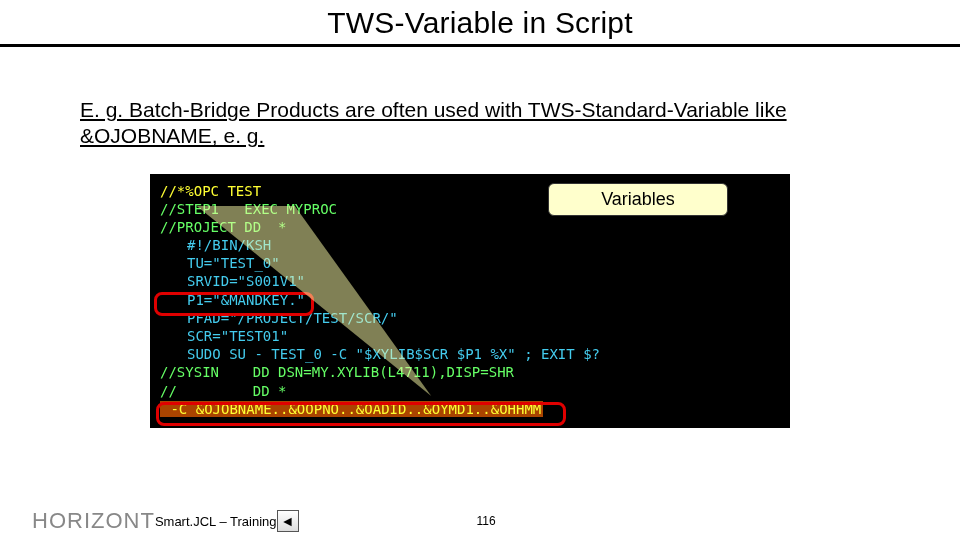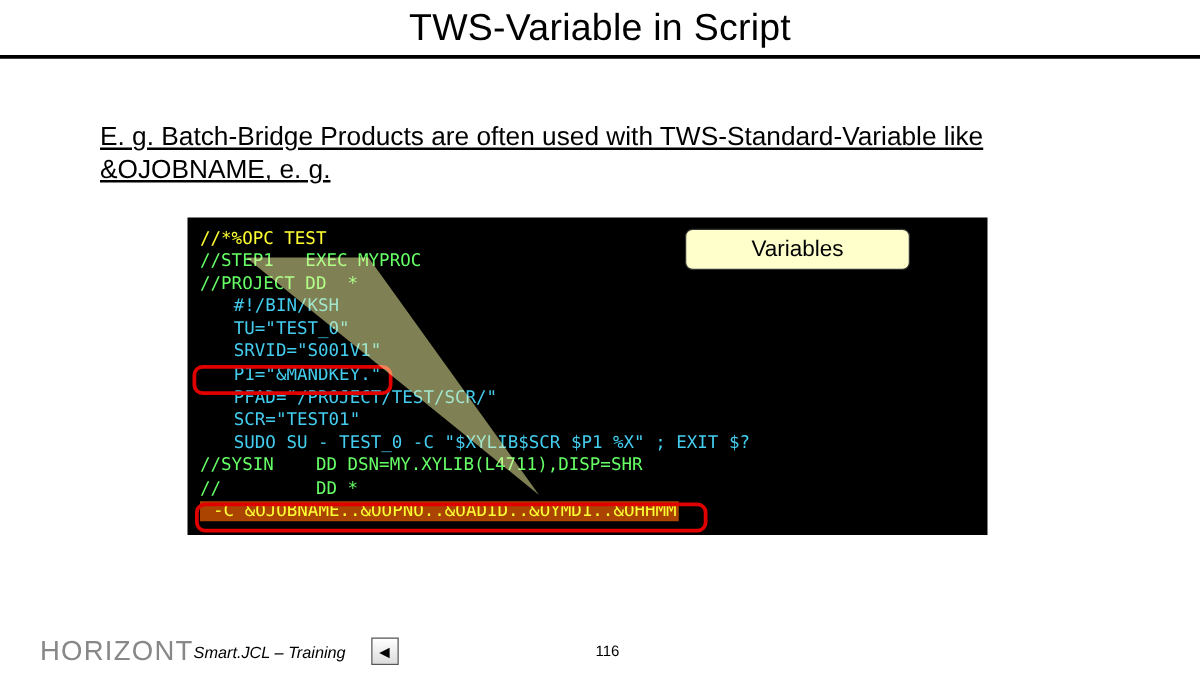--- a/index.html
+++ b/index.html
@@ -107,23 +107,22 @@
   }
   .footer-center {
     position: absolute;
     left: 50%;
     transform: translateX(-50%);
     font-size: 12px;
   }
   .footer-right {
     display: flex;
     align-items: center;
-    gap: 20px;
+    gap: 0;
     font-size: 13px;
-    font-style: italic;
   }
   .back-btn {
     width: 22px; height: 22px;
     border: 1px solid #555;
     background: linear-gradient(#fff, #ddd);
     display: flex;
     align-items: center;
     justify-content: center;
     font-size: 14px;
     cursor: pointer;

